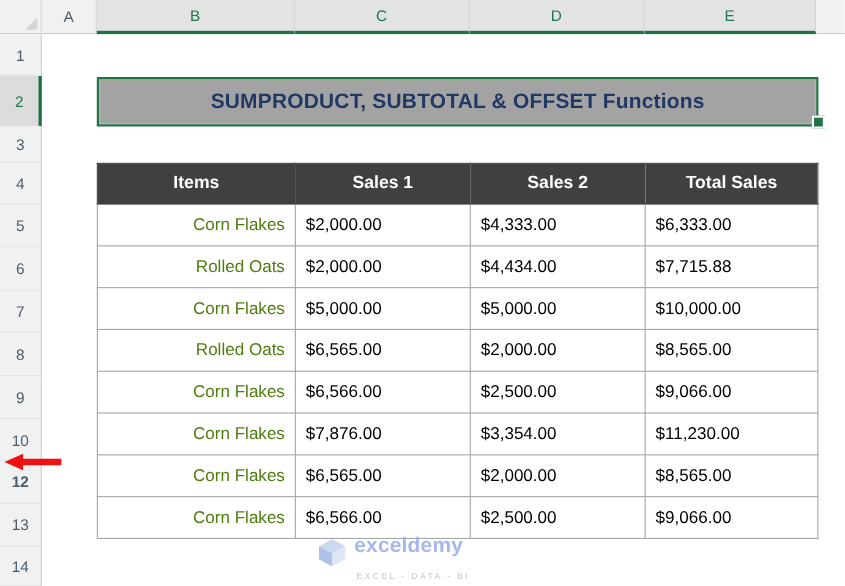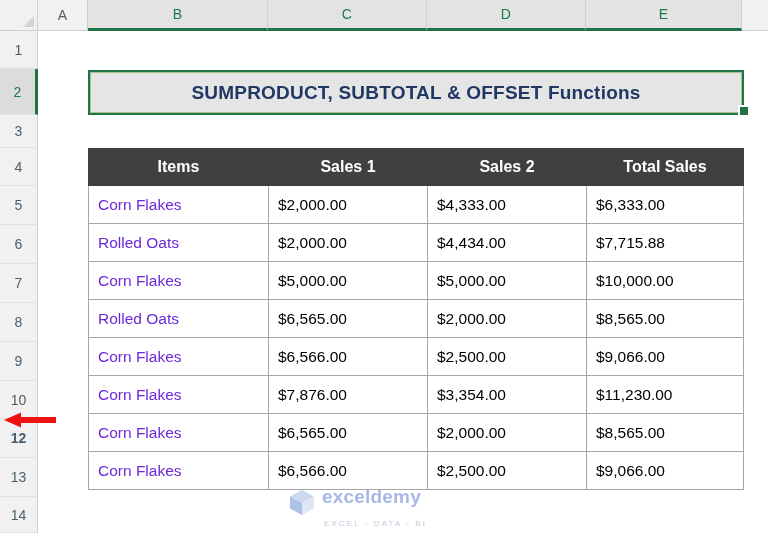--- a/index.html
+++ b/index.html
@@ -94,21 +94,21 @@
     border-right: 3px solid #217346;
   }
 
   
   .title-cell {
     position: absolute;
     left: 90px;
     top: 72px;
     width: 652px;
     height: 41px;
-    background: #e5e5e5;
+    background: #a3a3a3;
     border: 1px solid #a6c48a;
     box-sizing: border-box;
     display: flex;
     align-items: center;
     justify-content: center;
     font-size: 19px;
     font-weight: bold;
     color: #203864;
     letter-spacing: .2px;
   }
@@ -156,22 +156,22 @@
   .data-table thead th {
     background: #404040;
     color: #ffffff;
     font-weight: bold;
     text-align: center;
     border-color: #404040;
     height: 37px;
     font-size: 16px;
   }
   .data-table tbody td.c-item {
-    text-align: left;
-    color: #6d28d9;
+    text-align: right;
+    color: #4d7c0f;
   }
   .data-table tbody td.c-num {
     text-align: left;
     color: #000000;
   }
 
   
   .red-arrow {
     position: absolute;
     left: 4px;

